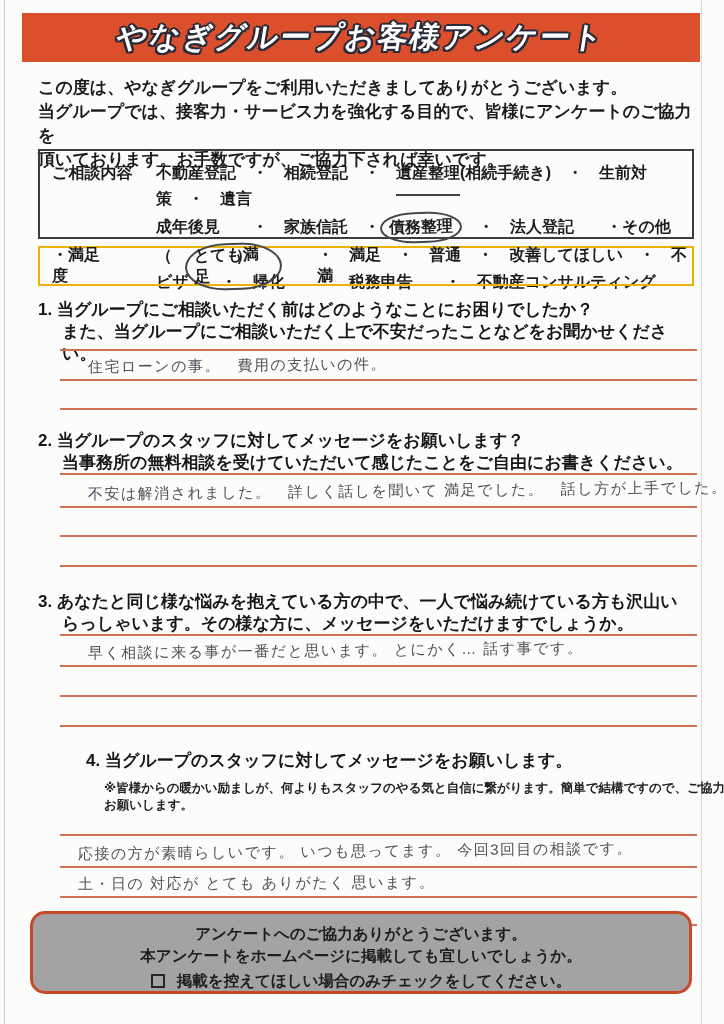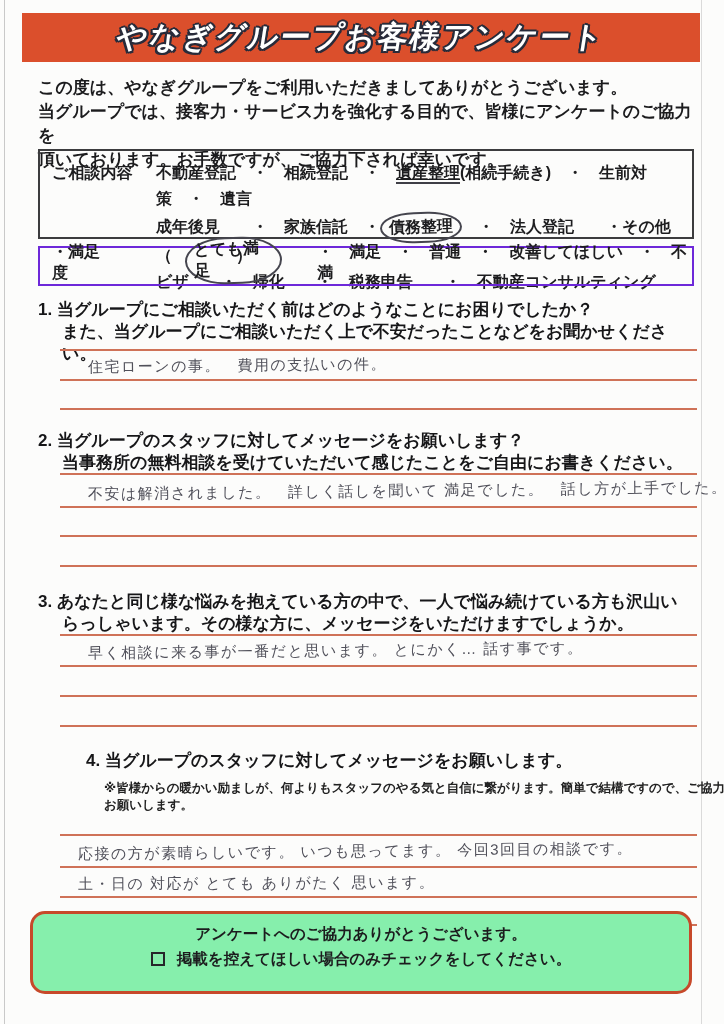--- a/index.html
+++ b/index.html
@@ -34,50 +34,50 @@
     position:absolute; left:38px; top:149px; width:656px; height:90px;
     border:2px solid #3c3c3e; padding:9px 6px 0 12px;
     font-size:16px; font-weight:bold; line-height:26px;
   }
   .consult-inner { display:flex; }
   .consult-label { width:104px; flex:none; }
   .consult-rows  { flex:1; }
 
   .sat-box {
     position:absolute; left:38px; top:246px; width:656px; height:40px;
-    border:2px solid #6d28d9; display:flex; align-items:flex-end;
+    border:2px solid #eab308; display:flex; align-items:center;
     padding-left:12px; font-size:16px; font-weight:bold;gap:12px;
   }
   .sat-gap { display:inline-block; width:48px; }
 
   .hand-circle {
     display:inline-block; border:2px solid #45454e; border-radius:50% / 60%;
     padding:0 7px 1px 7px; transform:rotate(-1.5deg);
   }
-  .hand-underline { border-bottom:2px solid #3f3f46; padding-bottom:1px;text-decoration:underline; }
+  .hand-underline { border-bottom:2px solid #3f3f46; padding-bottom:13px; }
 
   .q-head { position:absolute; left:38px; width:662px; font-size:17px; font-weight:bold; line-height:22px; color:#161618; }
   .q-head .l2 { padding-left:24px; }
   .q-note { position:absolute; left:60px; width:640px; font-size:12.5px; font-weight:bold; color:#222;margin-left:44px; }
 
   .lines { position:absolute; left:60px; width:637px; }
   .line  { border-bottom:2px solid #cf7258; position:relative; }
   .line.h2  { height:2px; } .line.h3 { height:3px; }
   .line.h28 { height:28px; } .line.h29 { height:29px; } .line.h30 { height:30px;text-decoration:underline; }
   .line.h31 { height:31px; } .line.h32 { height:32px; } .line.h33 { height:33px; }
 
   .hand {
     position:absolute; left:28px; bottom:2px; white-space:nowrap;
     font-size:15px; color:#50505a; letter-spacing:1.5px;
     transform:rotate(-0.6deg); transform-origin:left bottom;
   }
 
   .footer-box {
     position:absolute; left:30px; top:911px; width:662px; height:83px;
-    border:3px solid #c7492a; border-radius:15px; background:#86efac;
+    border:3px solid #c7492a; border-radius:15px; background:#a3a3a3;
     text-align:center; font-size:15.5px; font-weight:bold; color:#1c1c1e;
     padding-top:9px; line-height:22px;
   }
   .footer-check-row { margin-top:3px; display:flex; align-items:center; justify-content:center; gap:12px; }
   .checkbox {
     display:inline-block; width:14px; height:14px;
     border:2px solid #26262a; background:transparent;
   }
 </style>
 </head>
@@ -164,18 +164,19 @@
         <span class="hand" style="left:18px;">応接の方が素晴らしいです。 いつも思ってます。 今回3回目の相談です。</span>
       </div>
     <div class="line h30">
         <span class="hand" style="left:18px; transform:rotate(-0.3deg);">土・日の 対応が とても ありがたく 思います。</span>
       </div>
     <div class="line h28"></div>
   </div>
 
   <div class="footer-box">
     <div>アンケートへのご協力ありがとうございます。</div>
+    <div>本アンケートをホームページに掲載しても宜しいでしょうか。</div>
     <div class="footer-check-row">
       <span class="checkbox"></span>
       <span>掲載を控えてほしい場合のみチェックをしてください。</span>
     </div>
   </div>
 </div>
 
 </body></html>

